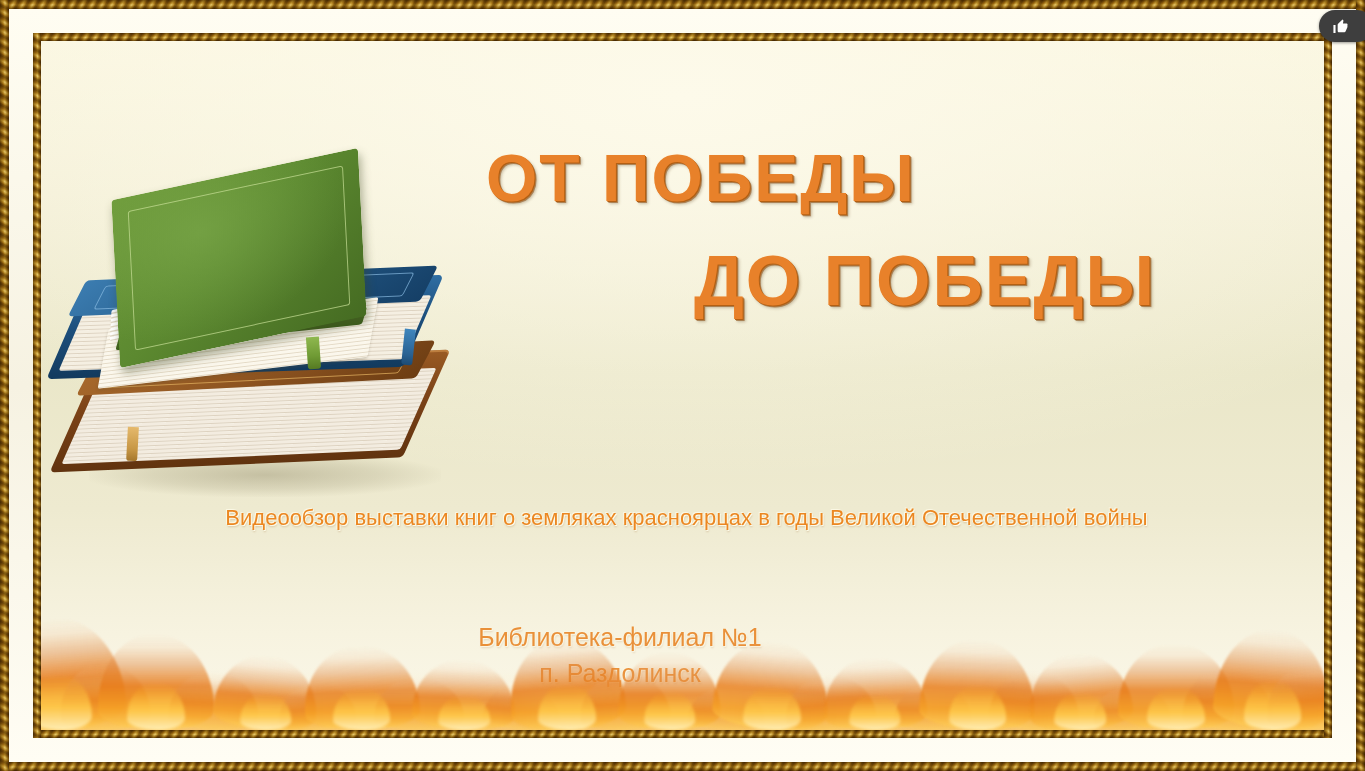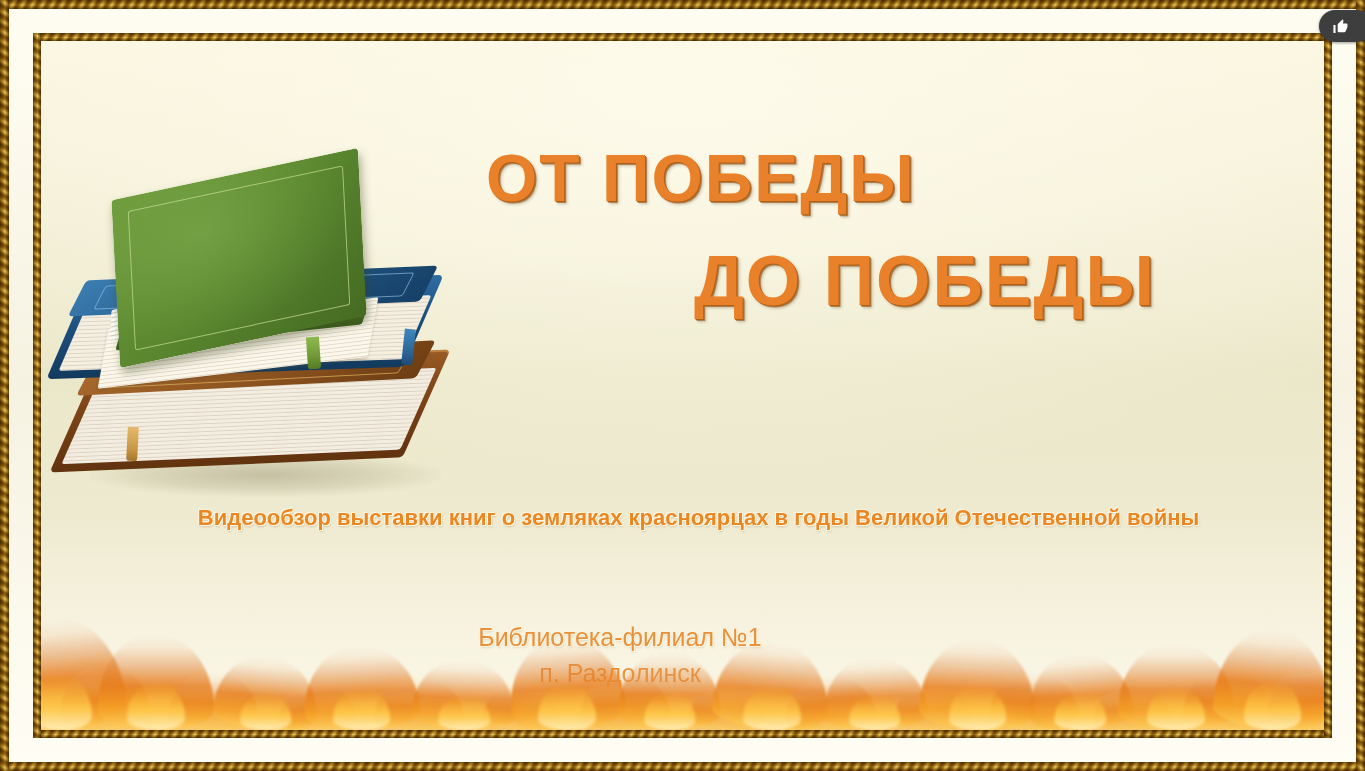--- a/index.html
+++ b/index.html
@@ -75,23 +75,23 @@
       1px 1px 0 #b35f12,
       2px 2px 0 rgba(140,74,14,0.55),
       3px 3px 3px rgba(90,60,20,0.30),
       0 0 1px rgba(255,230,190,0.9);
   }
   #title1 { left: 445px; top: 99px; font-size: 66px; }
   #title2 { left: 653px; top: 200px; font-size: 70px; text-align: center; }
 
   .subtitle {
     position: absolute;
-    left: 16px; width: 1283px;
+    left: 4px; width: 1283px;
     text-align: center;
-    font-weight: 700;
+    font-weight: 400;
     font-size: 22px;
     line-height: 34px;
     color: #eb8722;
     text-shadow:
       0 0 2px #fffbe8,
       1px 1px 0 rgba(255,252,235,0.95),
       -1px -1px 0 rgba(255,252,235,0.7),
       1px 2px 2px rgba(150,95,25,0.28);
   }
   #subtitle { top: 460px; }

